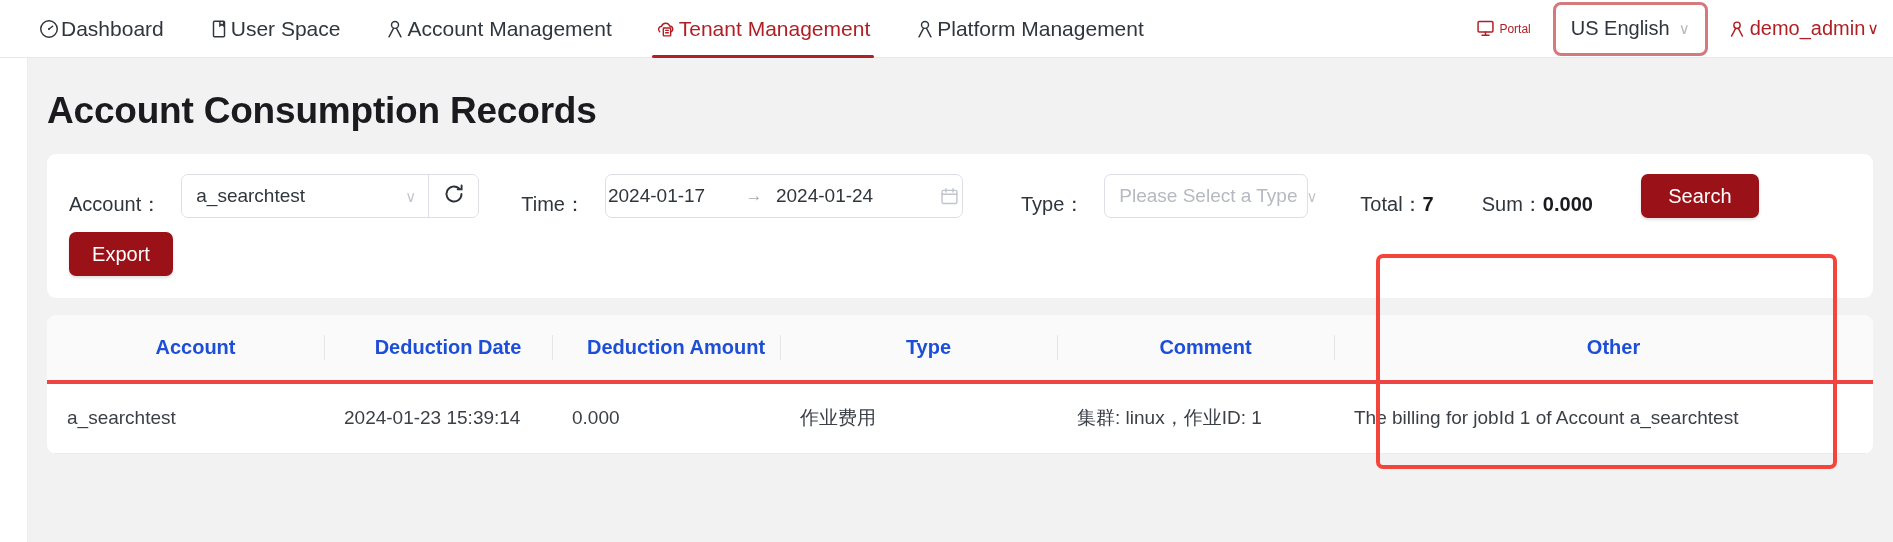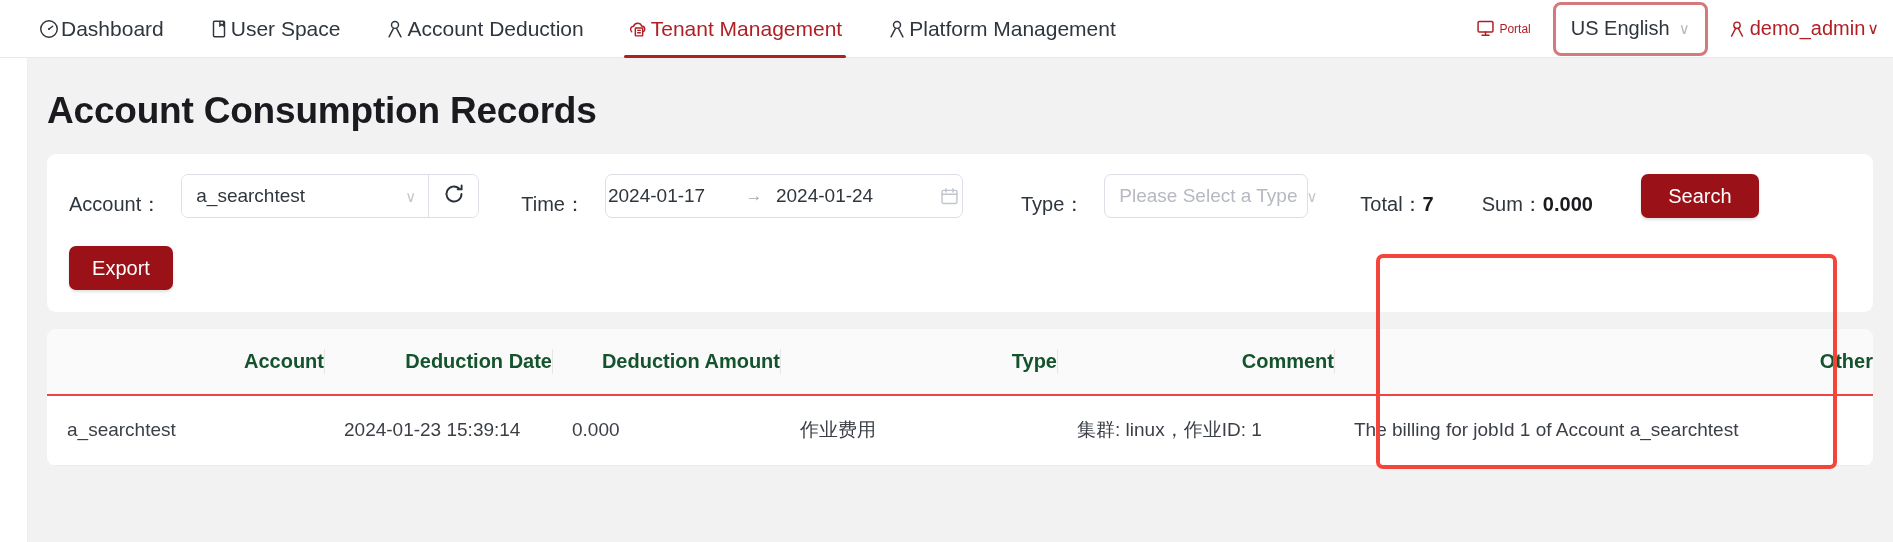--- a/index.html
+++ b/index.html
@@ -278,27 +278,27 @@
     overflow: hidden;
   }
 
   table.rec-table {
     width: 100%;
     border-collapse: collapse;
     table-layout: fixed;
   }
 
   table.rec-table th {
-    text-align: right;
+    text-align: center;
     font-size: 20px;
     font-weight: bold;
-    color: #14532d;
+    color: #1d4ed8;
     padding: 21px 0 21px 20px;
     background: #fafafa;
-    border-bottom: 2px solid #ef4444;
+    border-bottom: 4px solid #ef4444;
     position: relative;
     white-space: nowrap;
   }
   table.rec-table th + th::before {
     content: "";
     position: absolute;
     left: 0; top: 20px; bottom: 20px;
     width: 1px;
     background: #e6e6e6;
   }
@@ -362,21 +362,21 @@
         <span class="nav-label">User Space</span>
       </div>
 
       <div class="nav-item">
         <span class="nav-icon">
           <svg width="22" height="22" viewBox="0 0 24 24" fill="none" stroke="#30363d" stroke-width="1.6">
             <circle cx="12" cy="7.5" r="3.8"></circle>
             <path d="M5.5 20.5 L10.2 11.6 M18.5 20.5 L13.8 11.6" stroke-linecap="round"></path>
           </svg>
         </span>
-        <span class="nav-label">Account Deduction</span>
+        <span class="nav-label">Account Management</span>
       </div>
 
       <div class="nav-item active">
         <span class="nav-icon">
           <svg width="22" height="22" viewBox="0 0 24 24" fill="none" stroke="#b01f24" stroke-width="1.6">
             <path d="M4 15 a3.4 3.4 0 0 1 2.1 -6 a4.6 4.6 0 0 1 8.8 -0.2 a3.3 3.3 0 0 1 3.4 3.2 a3.2 3.2 0 0 1 -1.6 2.9" stroke-linecap="round"></path>
             <rect x="8" y="11" width="8" height="8.5" rx="0.6"></rect>
             <path d="M10 13.5 h4 M10 16 h4"></path>
           </svg>
         </span>
@@ -476,21 +476,21 @@
 
         <span class="stat"><span>Total：</span><b>7</b></span>
 
         <span class="stat"><span>Sum：</span><b>0.000</b></span>
 
         <button class="btn-primary">Search</button>
 
       </div>
 
       <div class="export-row">
-        <button class="btn-primary" style="min-width:104px;margin-top:14px;">Export</button>
+        <button class="btn-primary" style="min-width:104px;">Export</button>
       </div>
 
     </div>
 
     <div class="table-card">
       <table class="rec-table">
         <thead>
           <tr>
             <th class="col-account">Account</th>
             <th class="col-date">Deduction Date</th>

